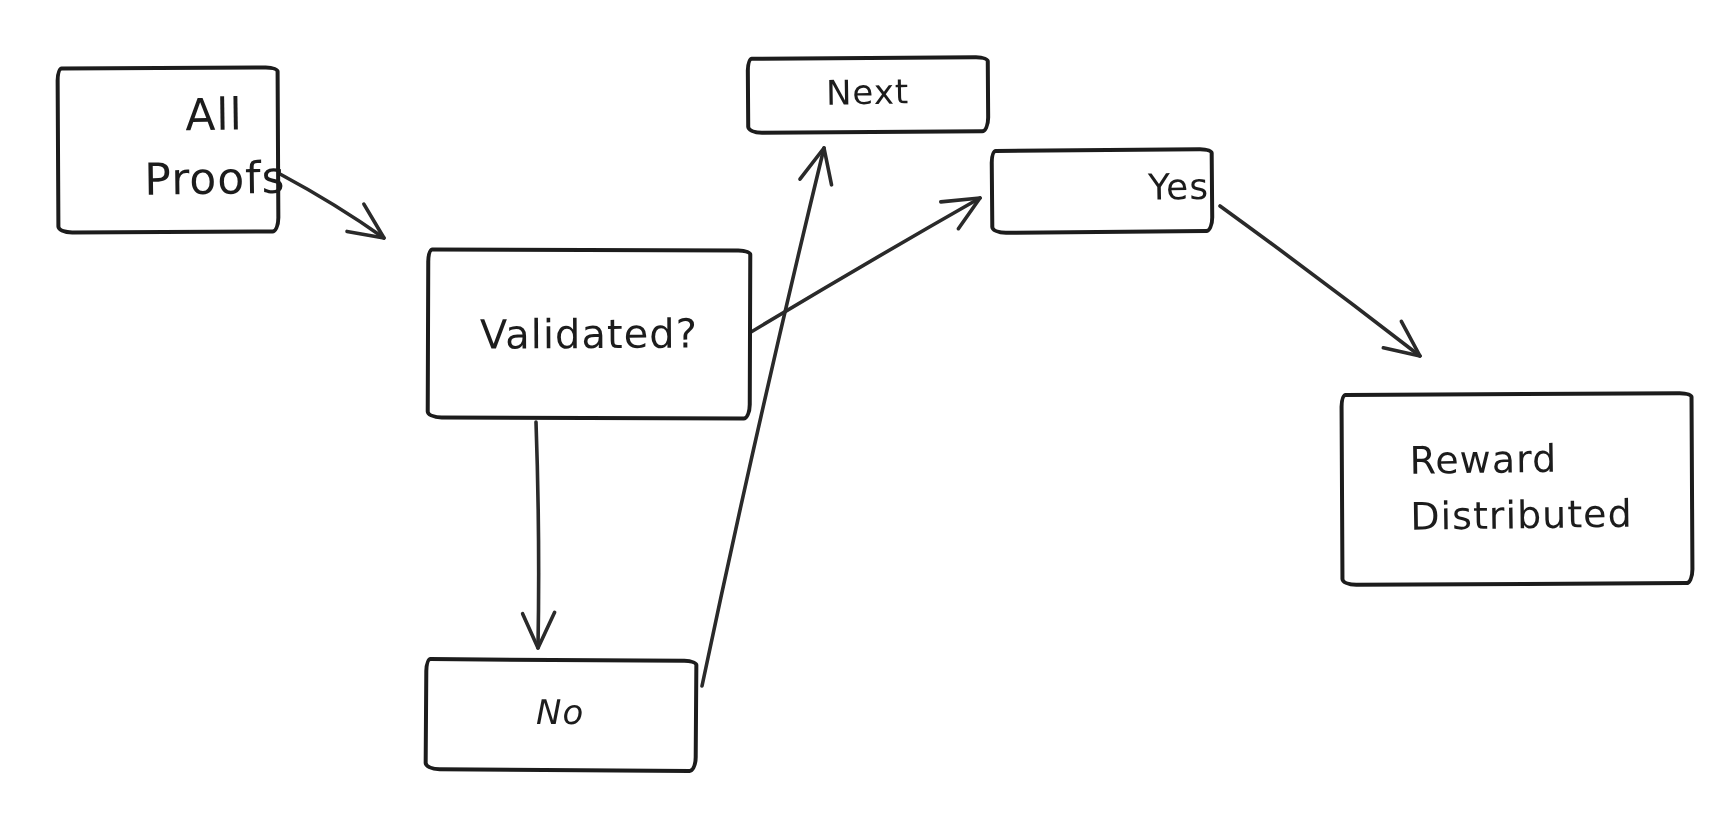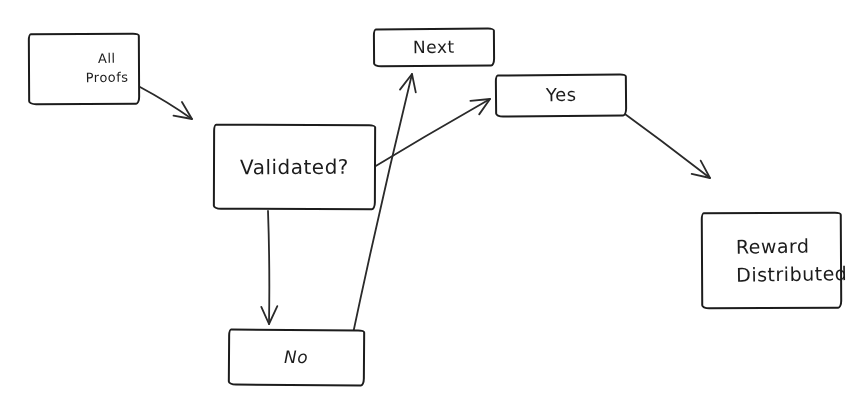--- a/index.html
+++ b/index.html
@@ -33,27 +33,27 @@
     align-items: center;
     justify-content: center;
     color: #1c1c1c;
     letter-spacing: 0.5px;
     text-align: center;
   }
   .node .label {
     line-height: 1.45;
     transform: rotate(-0.5deg);
   }
-  .node-all-proofs   { left: 28px;  top: 33px;  width: 112px; height: 72px; font-size: 13px; transform: rotate(-0.3deg); padding-left: 46px; }
+  .node-all-proofs   { left: 28px;  top: 33px;  width: 112px; height: 84px; font-size: 22px; transform: rotate(-0.3deg); padding-left: 46px; }
   .node-validated    { left: 193px; top: 124px; width: 163px; height: 86px; font-size: 20px; transform: rotate(0.2deg); margin-left: 20px; }
   .node-next         { left: 373px; top: 28px;  width: 122px; height: 39px; font-size: 17px; transform: rotate(-0.4deg); text-align: right; }
-  .node-yes          { left: 495px; top: 74px;  width: 132px; height: 43px; font-size: 18px; transform: rotate(-0.5deg); }
-  .node-no           { left: 212px; top: 329px; width: 137px; height: 57px; font-size: 17px; transform: rotate(0.4deg); font-style: italic; margin-left: 16px; }
-  .node-reward       { left: 701px; top: 196px; width: 141px; height: 97px; font-size: 19px; transform: rotate(-0.3deg);
-                       justify-content: flex-start; text-align: left; padding-left: 33px; margin-top: 16px; }
+  .node-yes          { left: 495px; top: 74px;  width: 112px; height: 43px; font-size: 18px; transform: rotate(-0.5deg); justify-content: flex-end; }
+  .node-no           { left: 212px; top: 329px; width: 137px; height: 57px; font-size: 17px; transform: rotate(0.4deg); font-style: italic; }
+  .node-reward       { left: 670px; top: 196px; width: 177px; height: 97px; font-size: 19px; transform: rotate(-0.3deg);
+                       justify-content: flex-start; text-align: left; padding-left: 33px; }
   .edge {
     stroke: #2a2a2a;
     stroke-width: 1.8;
     fill: none;
     stroke-linecap: round;
   }
 </style>
 </head>
 <body>
 

